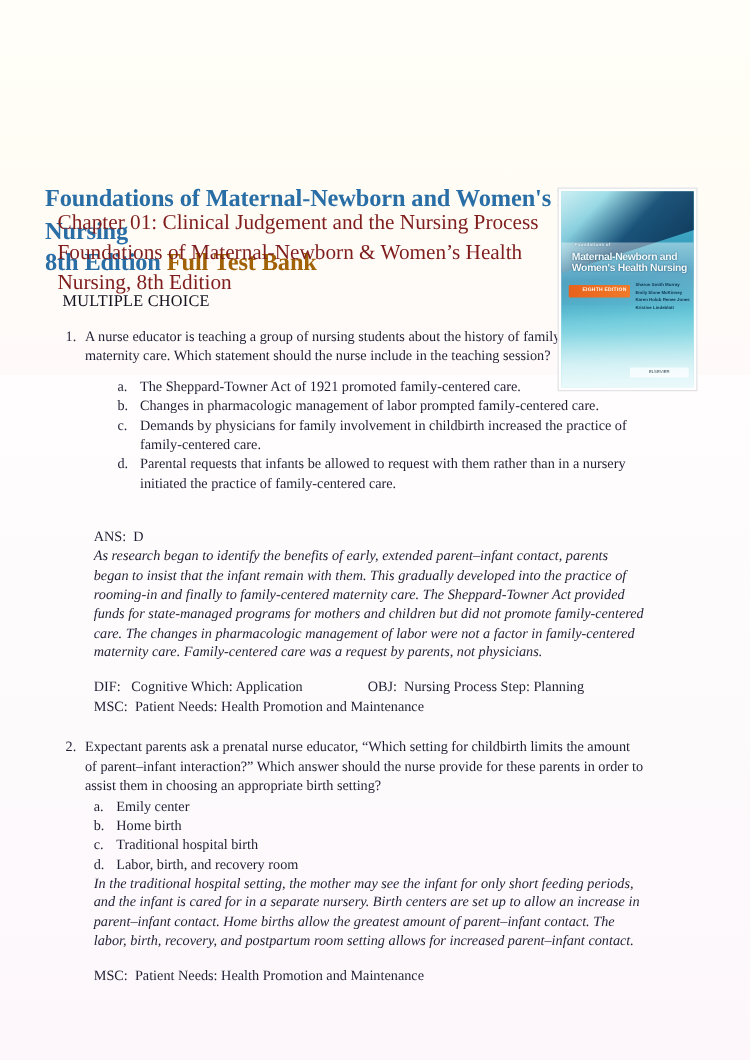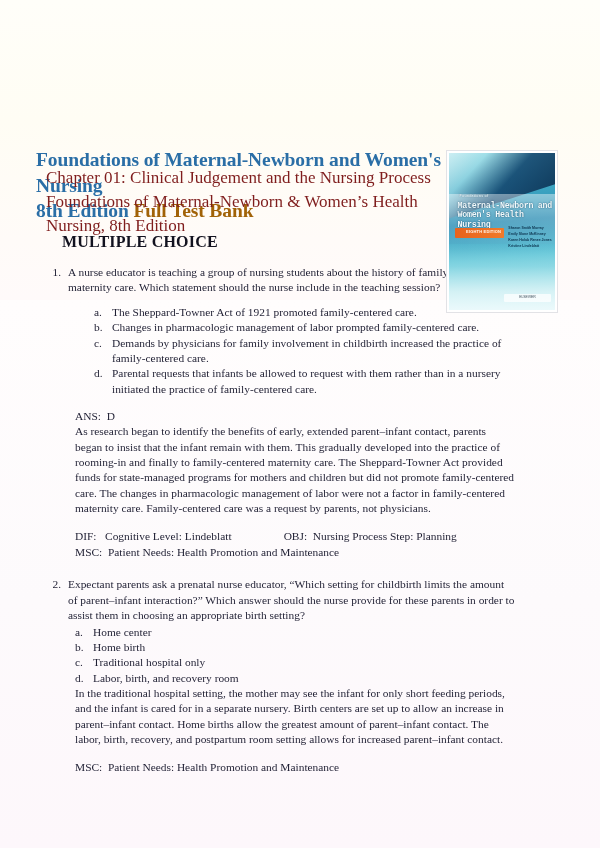--- a/index.html
+++ b/index.html
@@ -124,21 +124,21 @@
   }
   .cover-title {
     position: absolute;
     left: 8%;
     top: 30.5%;
     width: 90%;
     font-size: 8.3px;
     font-weight: bold;
     line-height: 1.14;
     color: #f2fbfd;
-    font-family: Liberation Mono, monospace;
+    font-family: Liberation Sans, sans-serif;
     letter-spacing: -0.25px;
     text-shadow: 0 0 1.4px rgba(0,45,75,0.85);
   }
   .cover-edition-band {
     position: absolute;
     left: 6%;
     top: 47.5%;
     width: 46%;
     height: 6.6%;
     background: linear-gradient(90deg, #e8621c 0%, #f07a2a 100%);
@@ -184,25 +184,25 @@
   }
 
   
   .content {
     position: absolute;
     left: 46px;
     top: 233px;
     width: 470px;
   }
   .section-label {
-    font-size: 16px;
-    font-weight: bold;
+    font-size: 13px;
+    font-weight: normal;
     letter-spacing: 0.2px;
     color: #12121f;
-    margin: 0 0 14px 16px;
+    margin: 0 0 14px 4px;
   }
 
   .question {
     font-size: 11.4px;
     line-height: 1.355;
     color: #1f1f33;
   }
   .q-row {
     display: flex;
     align-items: flex-start;
@@ -235,22 +235,22 @@
     width: 18px;
     flex: 0 0 18px;
   }
   .opt-text { flex: 1 1 auto; }
 
   .ans-block {
     margin-left: 29px;
     font-size: 11.4px;
     line-height: 1.345;
   }
-  .ans-line { margin-top: 12px; }
-  .rationale { margin-top: 0; }
+  .ans-line { margin-top: 28px; }
+  .rationale { margin-top: 0; font-style: italic; }
 
   .meta {
     margin-left: 29px;
     margin-top: 13px;
     font-size: 11.4px;
     line-height: 1.37;
   }
   .meta-row { white-space: pre; }
   .meta .gap { display: inline-block; width: 52px; }
 
@@ -318,42 +318,42 @@
             <li class="opt">
               <span class="opt-letter">d.</span>
               <span class="opt-text">Parental requests that infants be allowed to request with them rather than in a nursery initiated the practice of family-centered care.</span>
             </li>
           </ul>
           <div class="ans-block">
             <div class="ans-line"><span>ANS:</span>&nbsp;&nbsp;<span>D</span></div>
             <div class="rationale">As research began to identify the benefits of early, extended parent–infant contact, parents began to insist that the infant remain with them. This gradually developed into the practice of rooming-in and finally to family-centered maternity care. The Sheppard-Towner Act provided funds for state-managed programs for mothers and children but did not promote family-centered care. The changes in pharmacologic management of labor were not a factor in family-centered maternity care. Family-centered care was a request by parents, not physicians.</div>
           </div>
           <div class="meta">
-            <div class="meta-row"><span>DIF:</span>&nbsp;&nbsp;&nbsp;<span>Cognitive Level: Lindeblatt</span><span class="gap"></span><span>OBJ:</span>&nbsp;&nbsp;<span>Nursing Process Step: Planning</span></div>
+            <div class="meta-row"><span>DIF:</span>&nbsp;&nbsp;&nbsp;<span>Cognitive Which: Application</span><span class="gap"></span><span>OBJ:</span>&nbsp;&nbsp;<span>Nursing Process Step: Planning</span></div>
             <div class="meta-row"><span>MSC:</span>&nbsp;&nbsp;<span>Patient Needs: Health Promotion and Maintenance</span></div>
           </div>
         </div>
         <div class="q-gap"></div>
         <div class="question">
           <div class="q-row">
             <div class="q-num">2.</div>
             <div class="q-stem">Expectant parents ask a prenatal nurse educator, “Which setting for childbirth limits the amount of parent–infant interaction?” Which answer should the nurse provide for these parents in order to assist them in choosing an appropriate birth setting?</div>
           </div>
           <ul class="options indent-narrow">
             <li class="opt">
               <span class="opt-letter">a.</span>
-              <span class="opt-text">Home center</span>
+              <span class="opt-text">Emily center</span>
             </li>
             <li class="opt">
               <span class="opt-letter">b.</span>
               <span class="opt-text">Home birth</span>
             </li>
             <li class="opt">
               <span class="opt-letter">c.</span>
-              <span class="opt-text">Traditional hospital only</span>
+              <span class="opt-text">Traditional hospital birth</span>
             </li>
             <li class="opt">
               <span class="opt-letter">d.</span>
               <span class="opt-text">Labor, birth, and recovery room</span>
             </li>
           </ul>
           <div class="ans-block">
             <div class="rationale">In the traditional hospital setting, the mother may see the infant for only short feeding periods, and the infant is cared for in a separate nursery. Birth centers are set up to allow an increase in parent–infant contact. Home births allow the greatest amount of parent–infant contact. The labor, birth, recovery, and postpartum room setting allows for increased parent–infant contact.</div>
           </div>
           <div class="meta">

